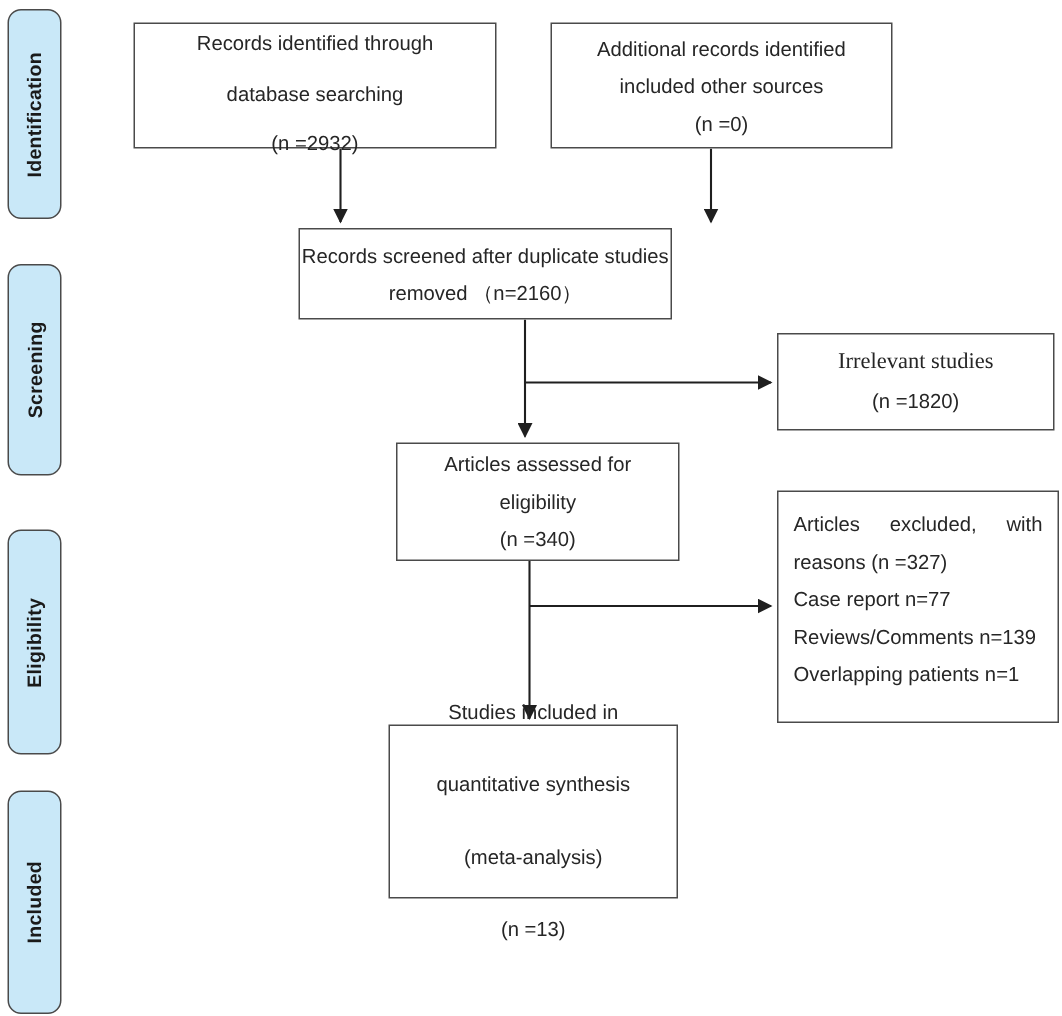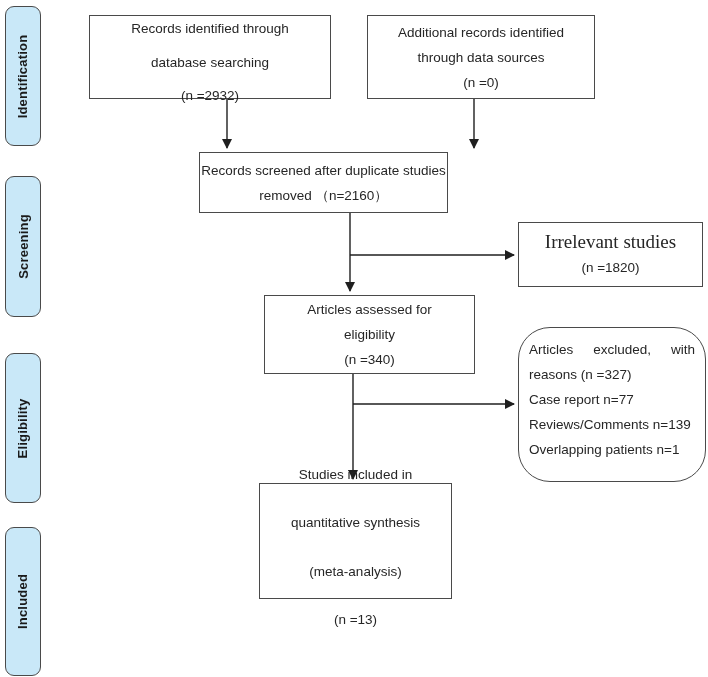--- a/index.html
+++ b/index.html
@@ -34,21 +34,21 @@
     position:absolute;background:#fff;
     border:1.5px solid var(--box-border);
     display:flex;flex-direction:column;justify-content:center;
     text-align:center;font-size:13.5px;line-height:25px;
     box-sizing:border-box;
   }
   .fbox.thick{border-width:1.8px;}
   .fbox.left{text-align:left;padding:6px 10px;justify-content:flex-start;line-height:25px;}
   .line{min-height:1em;}
   .line.justify{text-align:justify;text-align-last:justify;}
-  .line.serif{font-family:"Liberation Serif",serif;font-size:19px;line-height:27px;}
+  .line.serif{font-family:"Liberation Serif",serif;font-size:15px;line-height:27px;}
   .line.num{line-height:26px;}
 </style>
 </head>
 <body>
 
 <div class="canvas">
 
   <svg class="arrows" viewBox="0 0 708 677">
     <defs>
       <marker id="ah" markerUnits="userSpaceOnUse" markerWidth="11" markerHeight="10" refX="9" refY="5" orient="auto">
@@ -77,41 +77,41 @@
   </div>
 
   <div class="fbox" style="left:89px;top:15px;width:242px;height:84px;gap:19px;">
     <div class="line">Records identified through</div>
     <div class="line">database searching</div>
     <div class="line">(n =2932)</div>
   </div>
 
   <div class="fbox" style="left:367px;top:15px;width:228px;height:84px;">
     <div class="line">Additional records identified</div>
-    <div class="line">through data sources</div>
+    <div class="line">included other sources</div>
     <div class="line">(n =0)</div>
   </div>
 
   <div class="fbox thick" style="left:199px;top:152px;width:249px;height:61px;">
     <div class="line">Records screened after duplicate studies</div>
     <div class="line">removed （n=2160）</div>
   </div>
 
   <div class="fbox" style="left:518px;top:222px;width:185px;height:65px;">
     <div class="line serif">Irrelevant studies</div>
     <div class="line num">(n =1820)</div>
   </div>
 
-  <div class="fbox" style="left:264px;top:295px;width:211px;height:79px;align-items:center;">
+  <div class="fbox" style="left:264px;top:295px;width:189px;height:79px;align-items:center;">
     <div class="line">Articles assessed for</div>
     <div class="line">eligibility</div>
     <div class="line">(n =340)</div>
   </div>
 
-  <div class="fbox left" style="left:518px;top:327px;width:188px;height:155px;padding-top:9px;border-radius:32px;">
+  <div class="fbox left" style="left:518px;top:327px;width:188px;height:155px;padding-top:9px;">
     <div class="line justify">Articles excluded, with</div>
     <div class="line">reasons (n =327)</div>
     <div class="line">Case report n=77</div>
     <div class="line">Reviews/Comments n=139</div>
     <div class="line">Overlapping patients n=1</div>
   </div>
 
   <div class="fbox" style="left:259px;top:483px;width:193px;height:116px;line-height:26px;gap:35px;">
     <div class="line">Studies included in</div>
     <div class="line">quantitative synthesis</div>

